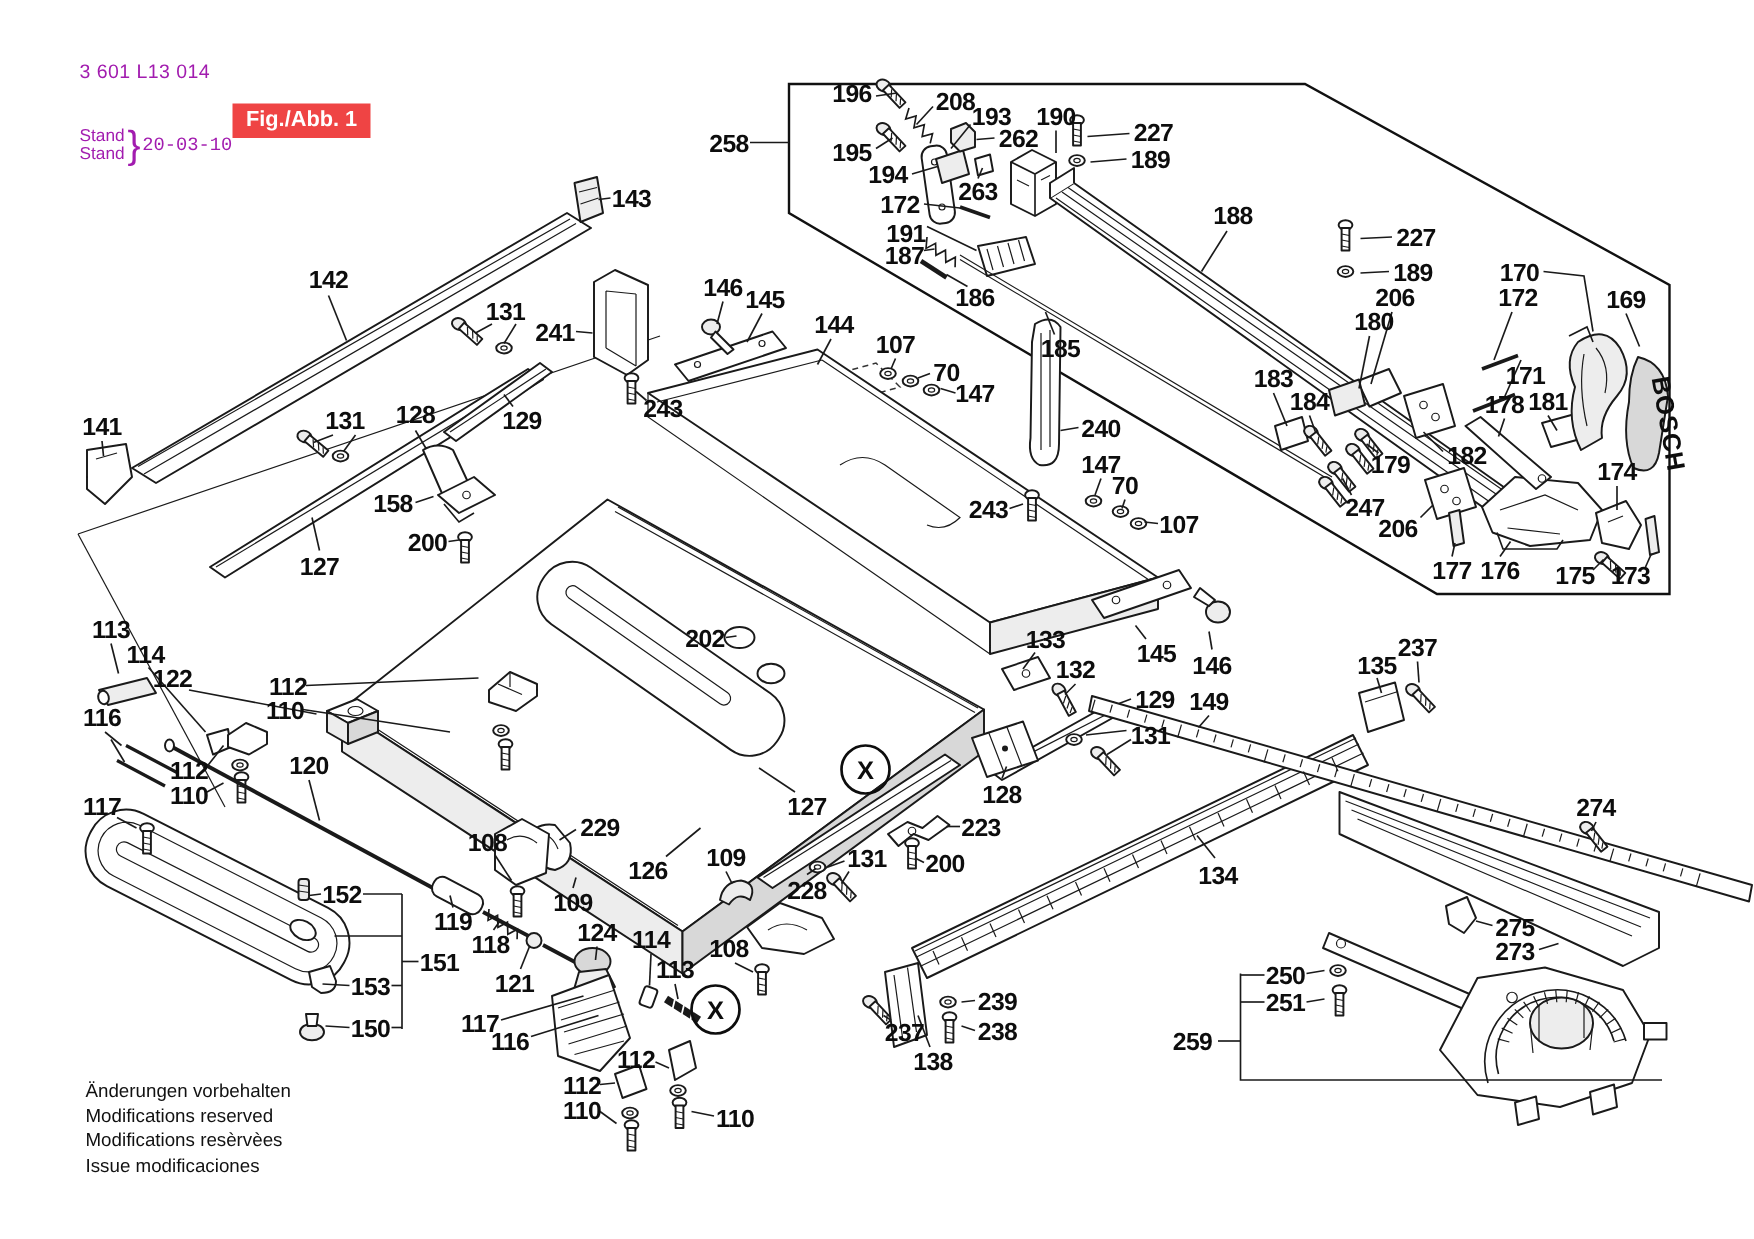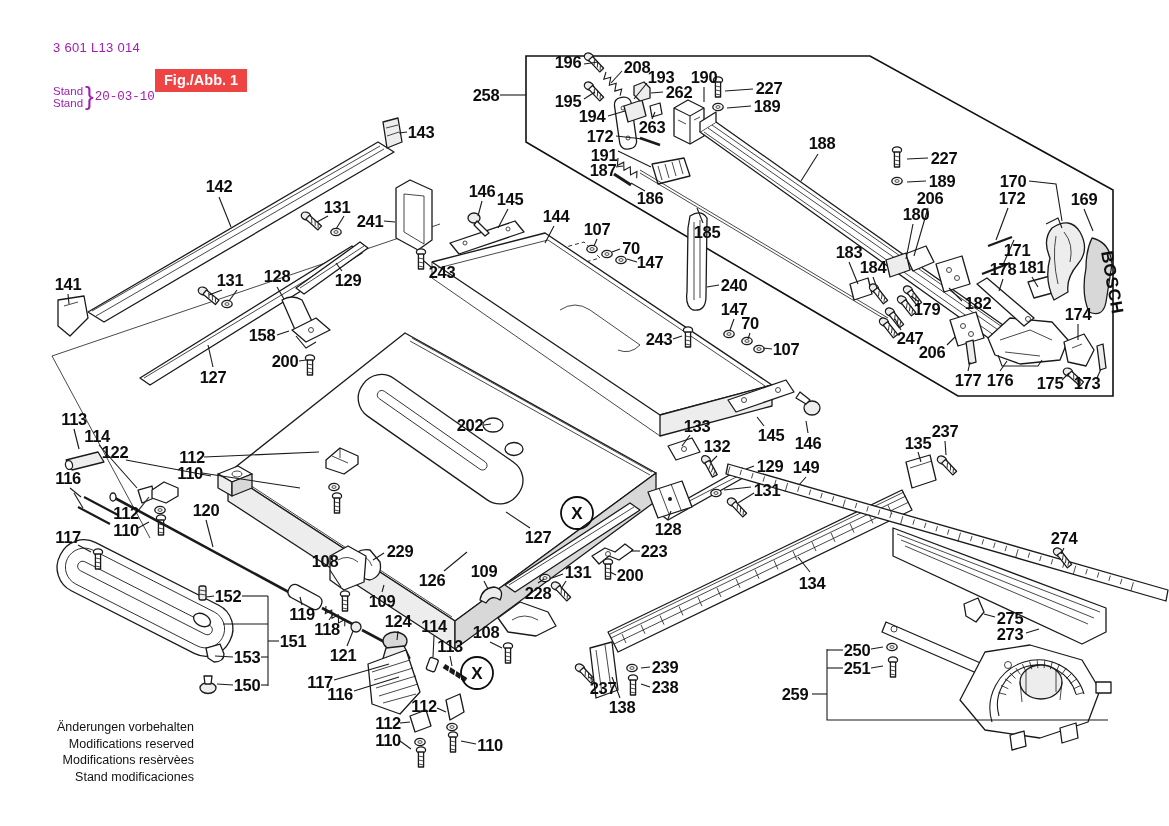--- a/index.html
+++ b/index.html
@@ -7,21 +7,21 @@
          font-family:"Liberation Sans","DejaVu Sans",sans-serif;}
   .stage svg{position:absolute;left:0;top:0;}
   .meta{position:absolute;left:53px;top:40px;color:#a21caf;}
   .meta .pn{font-size:13px;letter-spacing:.3px;}
   .meta .standrow{display:flex;align-items:center;margin-top:26px;}
   .meta .standcol{font-size:11.5px;line-height:12px;}
   .meta .brace{font-size:26px;font-weight:300;margin:0 1px 0 2px;}
   .meta .date{font-size:12.5px;font-family:Liberation Mono, monospace;}
   .figbox{position:absolute;left:155px;top:69px;background:#ef4444;color:#fff;
           font-weight:bold;font-size:14.5px;padding:3px 9px 4px 9px;}
-  .footnotes{position:absolute;left:57px;top:719px;color:#111;font-size:12.5px;line-height:16.5px;text-align:right;}
+  .footnotes{position:absolute;left:57px;top:719px;color:#111;font-size:12.5px;line-height:16.5px;}
   text.plabel{font-weight:bold;font-size:16.5px;fill:#0d0d0d;letter-spacing:-0.4px;}
   text.xmark{font-weight:bold;font-size:17px;fill:#0d0d0d;}
   .ln{stroke:#1a1a1a;stroke-width:1.1;fill:none;}
   .part{stroke:#1a1a1a;stroke-width:1.3;fill:#fff;stroke-linejoin:round;}
   .partg{stroke:#1a1a1a;stroke-width:1.3;fill:#ededed;stroke-linejoin:round;}
   .partd{stroke:#1a1a1a;stroke-width:1.3;fill:#d8d8d8;stroke-linejoin:round;}
   .thin{stroke:#1a1a1a;stroke-width:.8;fill:none;}
   .dash{stroke:#333;stroke-width:1;fill:none;stroke-dasharray:4 3;}
 </style>
 </head>
@@ -727,15 +727,15 @@
       <div class="brace">}</div>
       <div class="date">20-03-10</div>
     </div>
   </div>
   <div class="figbox">Fig./Abb. 1</div>
 
   <div class="footnotes">
     <div>Änderungen vorbehalten</div>
     <div>Modifications reserved</div>
     <div>Modifications resèrvèes</div>
-    <div>Stand modificaciones</div>
+    <div>Issue modificaciones</div>
   </div>
 </div>
 
 </body></html>

